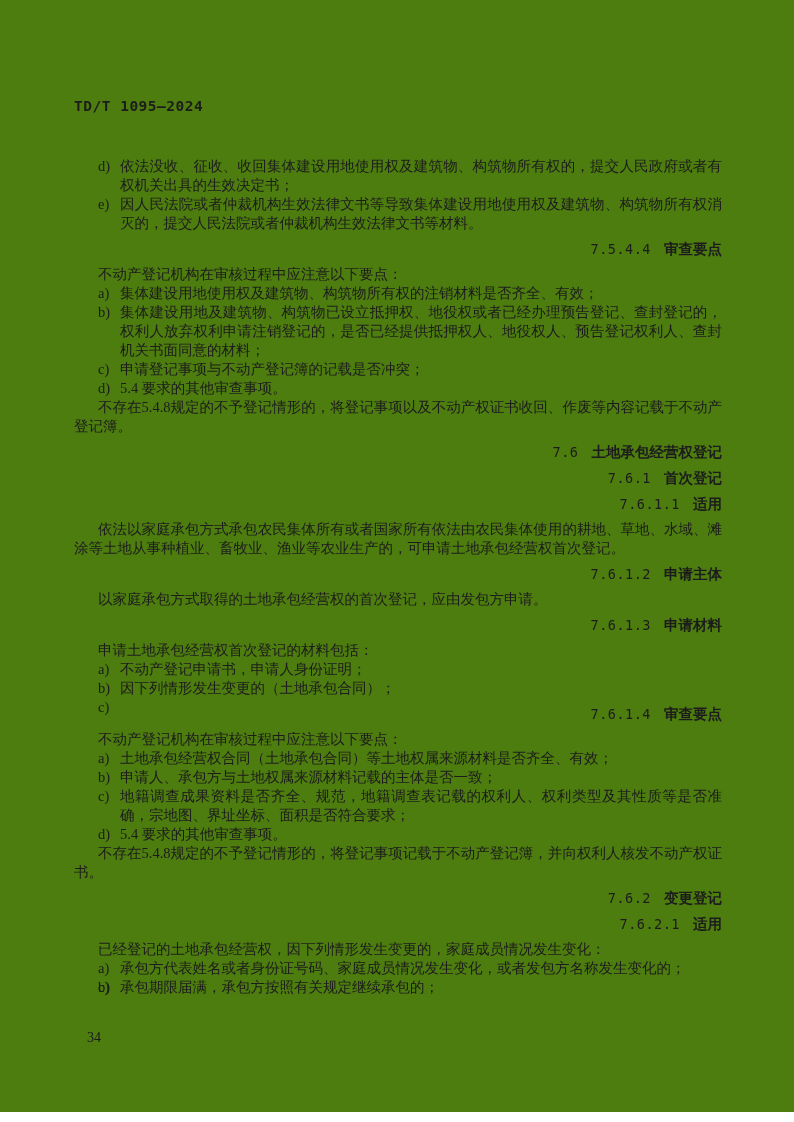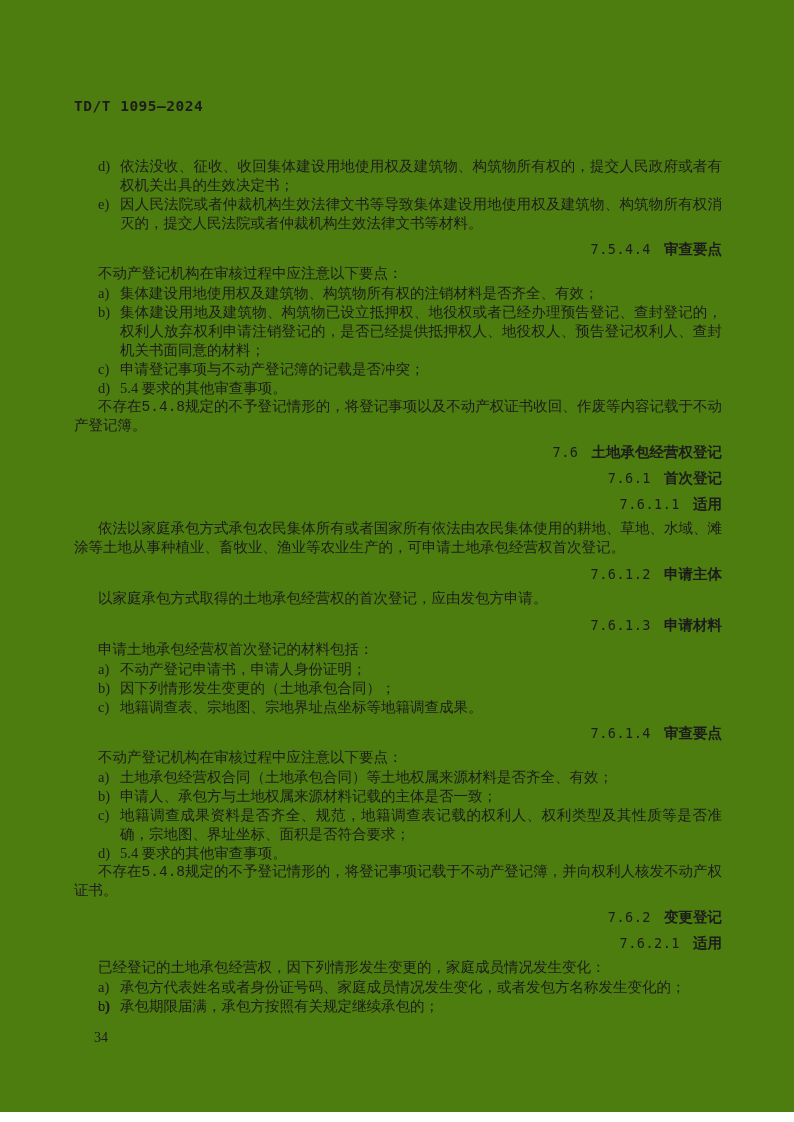--- a/index.html
+++ b/index.html
@@ -48,37 +48,36 @@
     letter-spacing: 0.5px;
   }
   .h-title {
     font-family: "Liberation Sans", "DejaVu Sans", sans-serif;
     font-weight: 700;
     margin-left: 13px;
   }
   .para {
     margin: 0;
     text-indent: 24px;
-    font-family: Liberation Mono, monospace;
   }
   .list {
     margin: 0;
   }
   .li {
     position: relative;
     padding-left: 46px;
   }
   .li-label {
     position: absolute;
     left: 24px;
     top: 0;
   }
   .page-number {
     position: absolute;
-    left: 94px;
+    left: 87px;
     top: 1030px;
     font-size: 14px;
     font-family: "Liberation Serif", "DejaVu Serif", serif;
   }
 </style>
 </head>
 <body>
 
 <div class="page">
 
@@ -147,21 +146,20 @@
       <div class="li">
         <span class="li-label">a)</span>
         <span class="li-text">不动产登记申请书，申请人身份证明；</span>
       </div>
       <div class="li">
         <span class="li-label">b)</span>
         <span class="li-text">因下列情形发生变更的（土地承包合同）；</span>
       </div>
       <div class="li">
         <span class="li-label">c)</span>
-        <span class="li-text">地籍调查表、宗地图、宗地界址点坐标等地籍调查成果。</span>
       </div>
     </div>
 
     <h3 class="sec-h">
       <span class="h-num">7.6.1.4</span><span class="h-title">审查要点</span>
     </h3>
     <p class="para">不动产登记机构在审核过程中应注意以下要点：</p>
     <div class="list">
       <div class="li">
         <span class="li-label">a)</span>

